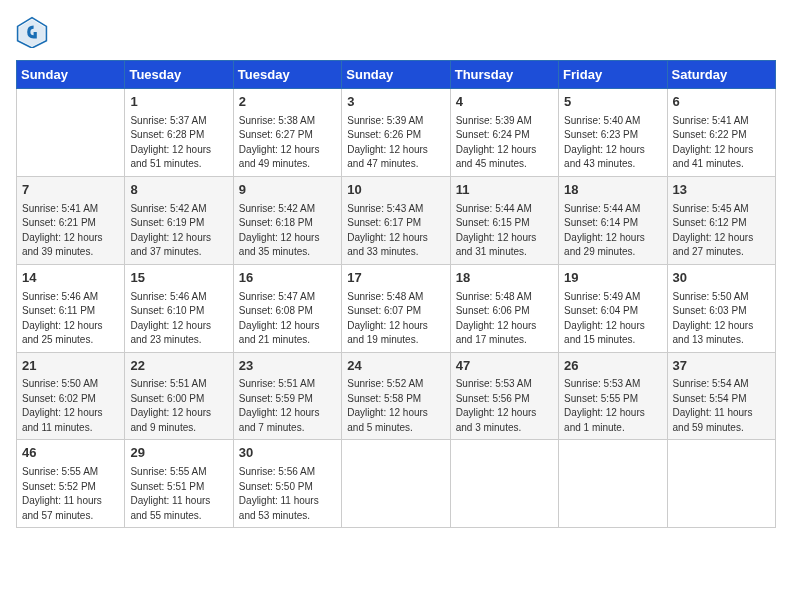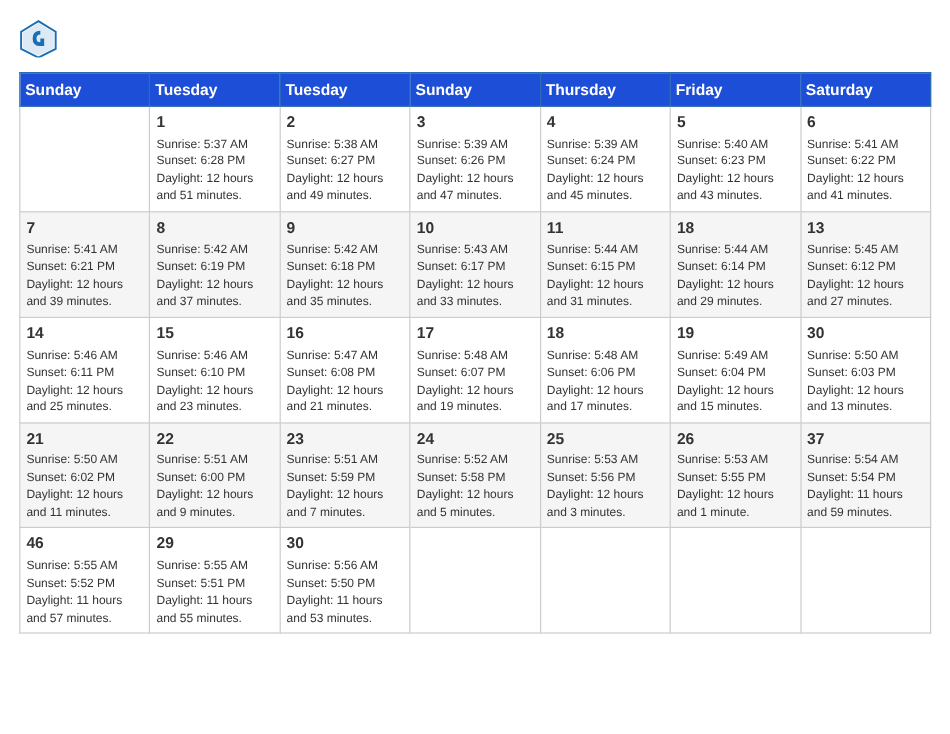--- a/index.html
+++ b/index.html
@@ -215,21 +215,21 @@
         </td>
         <td>
           <span class="day-number">23</span>
           <div class="day-info">Sunrise: 5:51 AM<br>Sunset: 5:59 PM<br>Daylight: 12 hours<br>and 7 minutes.</div>
         </td>
         <td>
           <span class="day-number">24</span>
           <div class="day-info">Sunrise: 5:52 AM<br>Sunset: 5:58 PM<br>Daylight: 12 hours<br>and 5 minutes.</div>
         </td>
         <td>
-          <span class="day-number">25</span>
+          <span class="day-number">47</span>
           <div class="day-info">Sunrise: 5:53 AM<br>Sunset: 5:56 PM<br>Daylight: 12 hours<br>and 3 minutes.</div>
         </td>
         <td>
           <span class="day-number">26</span>
           <div class="day-info">Sunrise: 5:53 AM<br>Sunset: 5:55 PM<br>Daylight: 12 hours<br>and 1 minute.</div>
         </td>
         <td>
           <span class="day-number">37</span>
           <div class="day-info">Sunrise: 5:54 AM<br>Sunset: 5:54 PM<br>Daylight: 11 hours<br>and 59 minutes.</div>
         </td>

